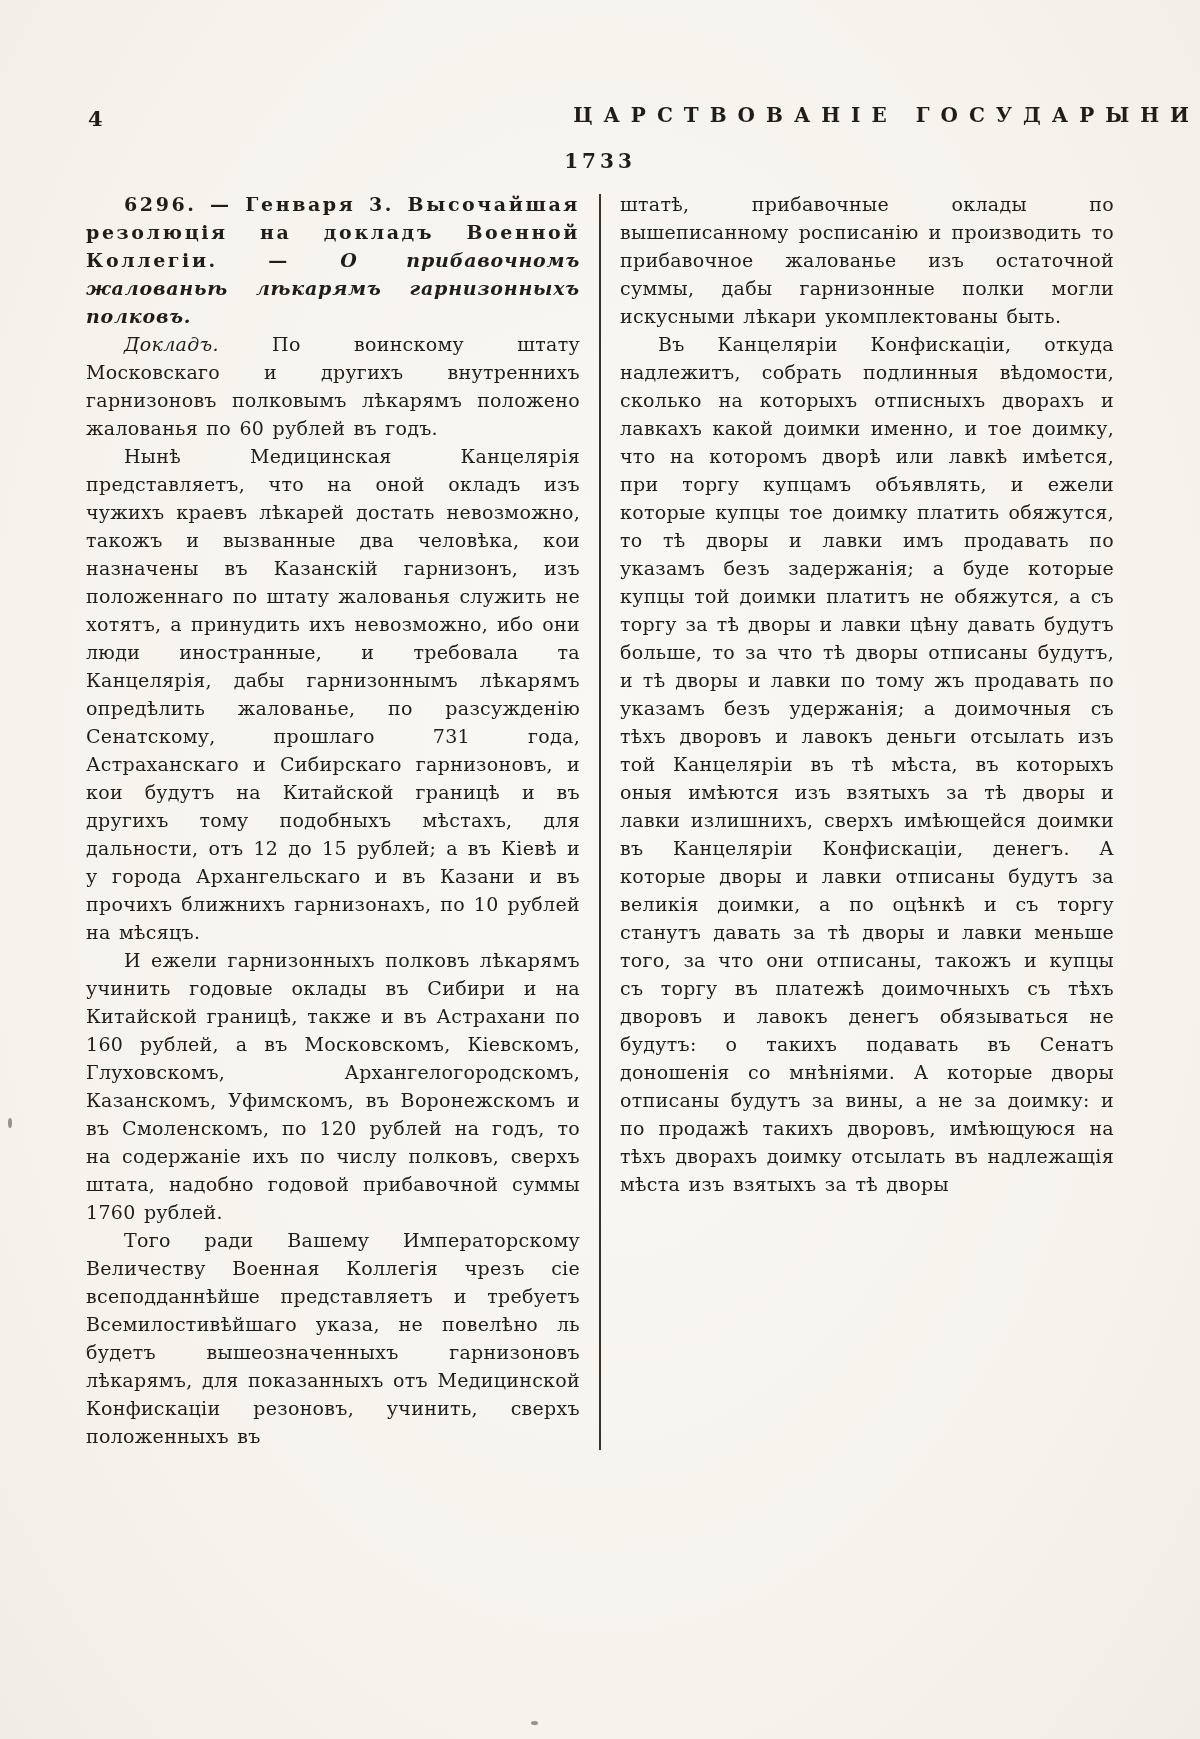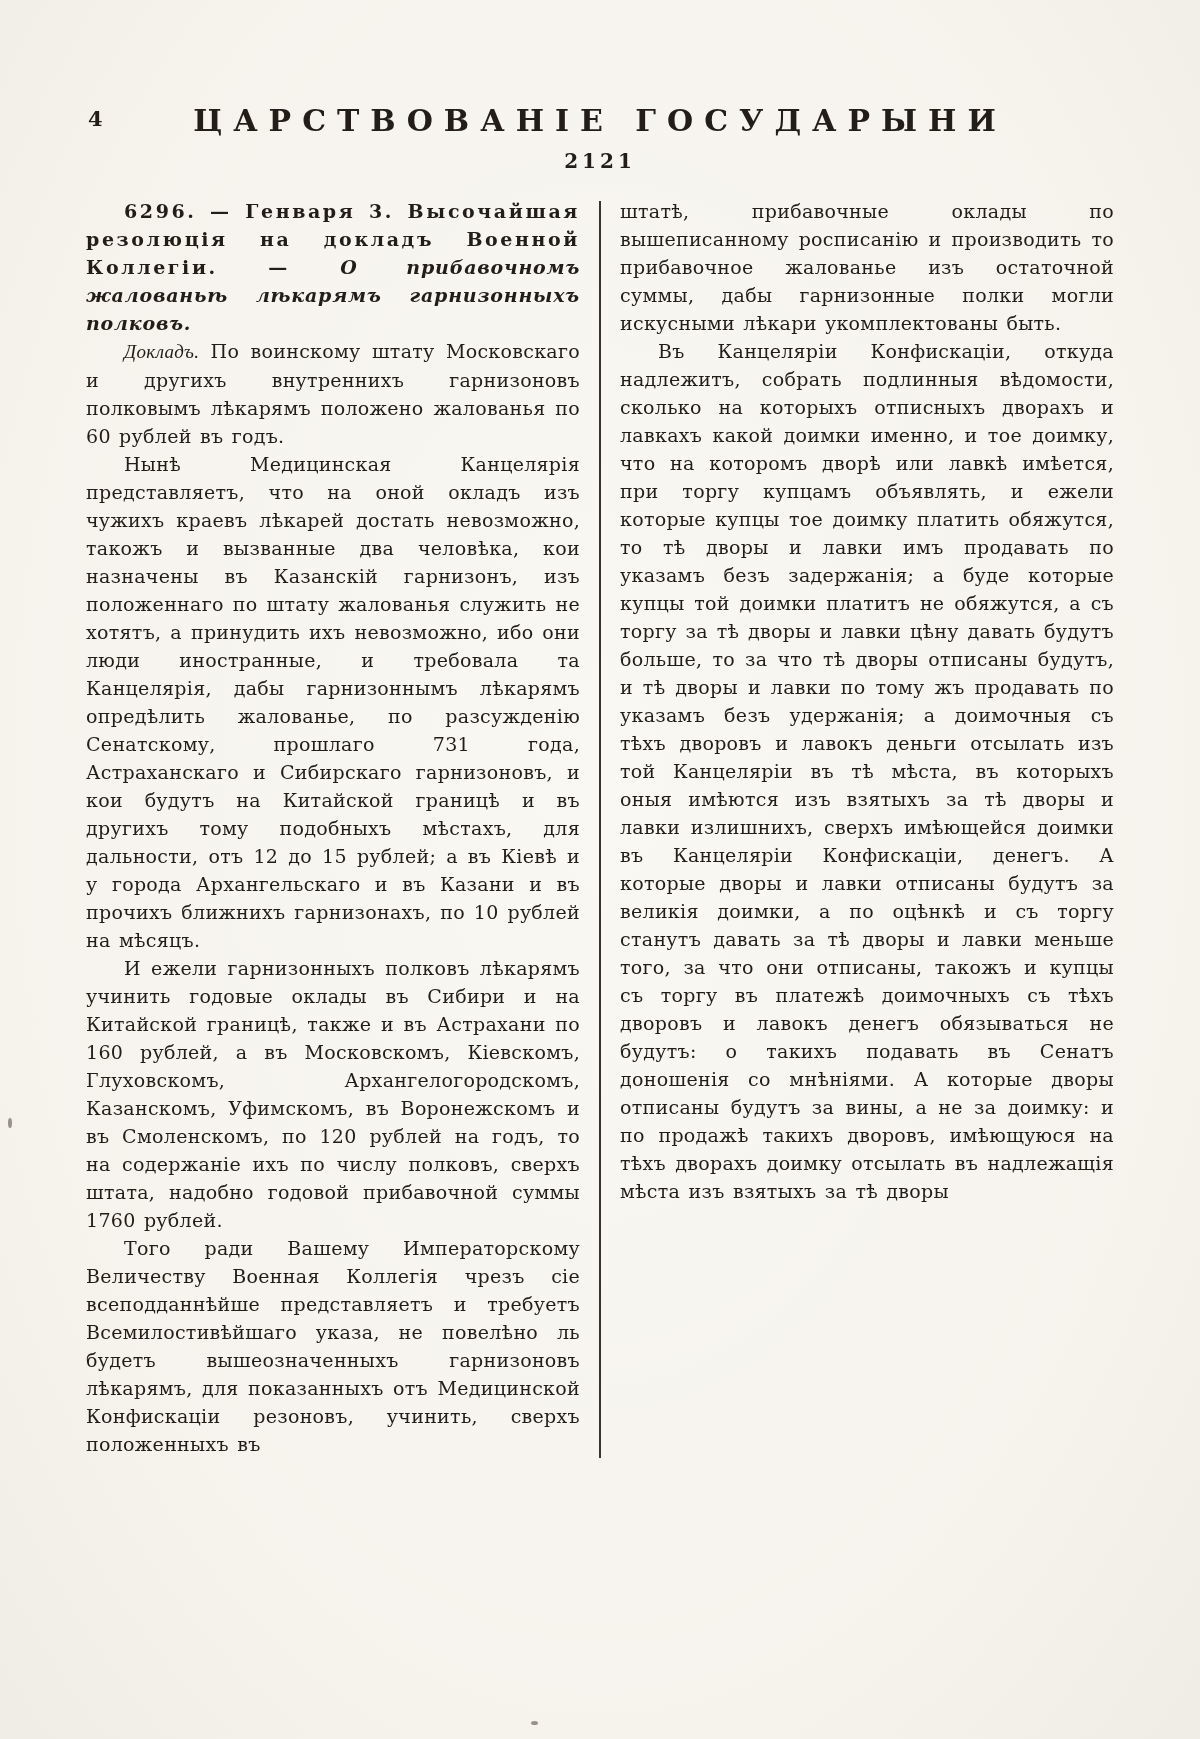--- a/index.html
+++ b/index.html
@@ -24,35 +24,35 @@
     height: 36px;
   }
   .page-number {
     position: absolute;
     left: 88px;
     top: 106px;
     font-size: 21px;
     font-weight: 700;
   }
   .running-title {
-    text-align: center;
-    font-size: 30px;
+    text-align: right;
+    font-size: 20px;
     font-weight: 700;
     letter-spacing: 11px;
   }
   .year-heading {
     text-align: center;
     font-size: 20px;
     font-weight: 700;
     letter-spacing: 4px;
     margin-top: 10px;
   }
   .columns {
     display: flex;
-    margin-top: 24px;
+    margin-top: 17px;
     padding: 0 86px;
     align-items: stretch;
   }
   .col {
     flex: 1 1 0;
     font-size: 19px;
     line-height: 28px;
     text-align: justify;
     letter-spacing: 0.3px;
     word-spacing: 2px;
@@ -75,42 +75,41 @@
     font-weight: 700;
     letter-spacing: 2.6px;
   }
   .h-italic {
     font-weight: 700;
     font-style: italic;
     letter-spacing: 0.8px;
   }
   .lead-italic {
     font-style: italic;
-    font-family: Liberation Serif, serif;
   }
   .speck {
     position: absolute;
     background: #4a443b;
     border-radius: 50%;
     opacity: 0.55;
   }
   .speck-1 { left: 531px; top: 1721px; width: 7px; height: 4px; }
   .speck-2 { left: 8px;  top: 1118px; width: 4px; height: 10px; }
 </style>
 </head>
 <body>
 
 <div class="page">
 
   <div class="page-header">
     <span class="page-number">4</span>
     <div class="running-title">ЦАРСТВОВАНІЕ ГОСУДАРЫНИ</div>
   </div>
 
-  <div class="year-heading">2121</div>
+  <div class="year-heading">1733</div>
 
   <div class="columns">
 
     <div class="col">
       <p>
         <span class="h-main">6296. — Генваря 3. Высочайшая резолюція на докладъ Военной Коллегіи. — </span><span class="h-italic">О прибавочномъ жалованьѣ лѣкарямъ гарнизонныхъ полковъ.</span>
       </p>
       <p>
         <span class="lead-italic">Докладъ.</span><span> По воинскому штату Московскаго и другихъ внутреннихъ гарнизоновъ полковымъ лѣкарямъ положено жалованья по 60 рублей въ годъ.</span>
       </p>

